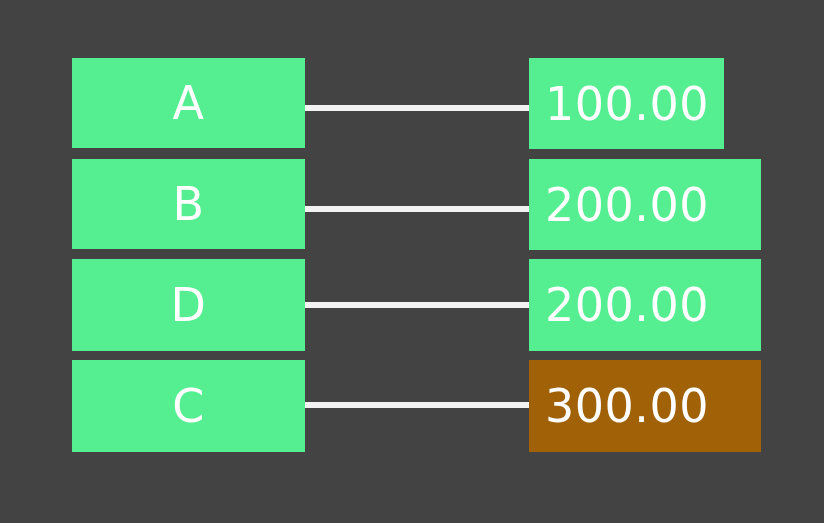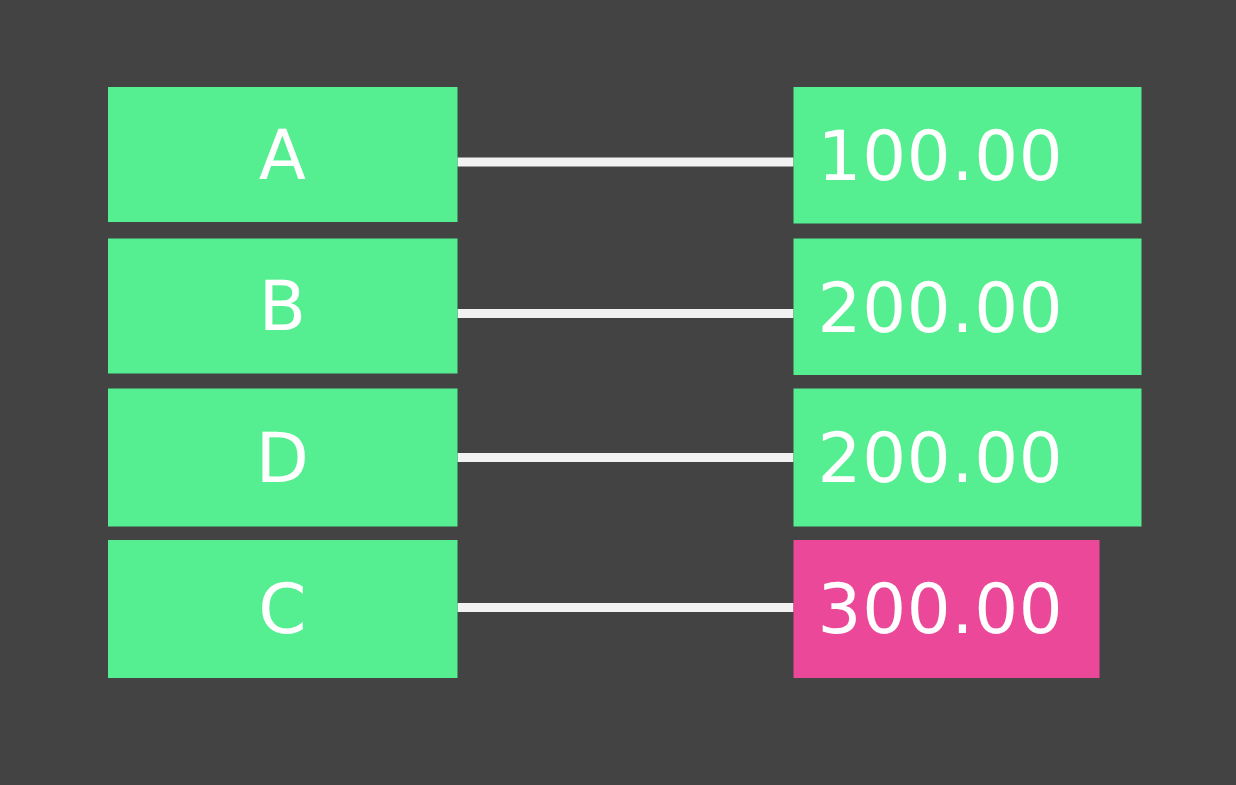--- a/index.html
+++ b/index.html
@@ -67,27 +67,27 @@
       </div>
       <div class="node left" style="left: 72px; top: 159px; width: 233px; height: 90px; background: rgb(85, 239, 145);">
         <span class="node-label" style="color: rgb(255, 255, 255);">B</span>
       </div>
       <div class="node left" style="left: 72px; top: 259px; width: 233px; height: 92px; background: rgb(85, 239, 145);">
         <span class="node-label" style="color: rgb(255, 255, 255);">D</span>
       </div>
       <div class="node left" style="left: 72px; top: 360px; width: 233px; height: 92px; background: rgb(85, 239, 145);">
         <span class="node-label" style="color: rgb(255, 255, 255);">C</span>
       </div>
-      <div class="node right" style="left: 529px; top: 58px; width: 232px; height: 91px; background: rgb(85, 239, 145);">
+      <div class="node right" style="left: 529px; top: 58px; width: 195px; height: 91px; background: rgb(85, 239, 145);">
         <span class="node-label" style="color: rgb(255, 255, 255);">100.00</span>
       </div>
       <div class="node right" style="left: 529px; top: 159px; width: 232px; height: 91px; background: rgb(85, 239, 145);">
         <span class="node-label" style="color: rgb(255, 255, 255);">200.00</span>
       </div>
       <div class="node right" style="left: 529px; top: 259px; width: 232px; height: 92px; background: rgb(85, 239, 145);">
         <span class="node-label" style="color: rgb(255, 255, 255);">200.00</span>
       </div>
-      <div class="node right" style="left: 529px; top: 360px; width: 204px; height: 92px; background: #ec4899; text-align: right;">
+      <div class="node right" style="left: 529px; top: 360px; width: 232px; height: 92px; background: #a16207; text-align: right;">
         <span class="node-label" style="color: rgb(255, 255, 255);">300.00</span>
       </div>
     </div>
 
 </div>
 
 </body></html>

